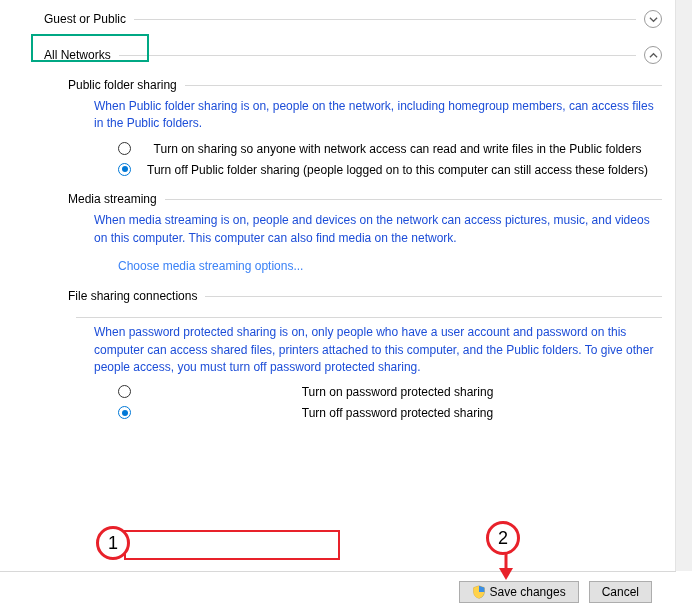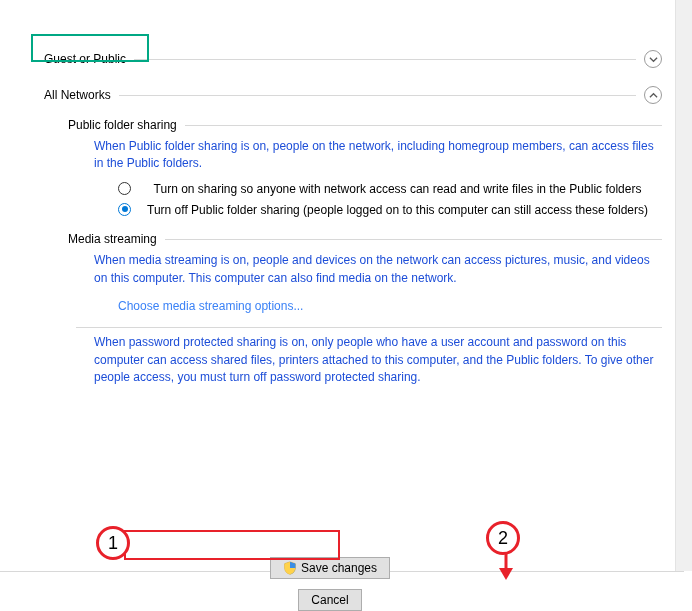--- a/index.html
+++ b/index.html
@@ -7,21 +7,21 @@
     margin: 0;
     font-family: "Segoe UI", Tahoma, sans-serif;
     font-size: 12px;
     color: #000;
     background: #fff;
     width: 692px;
     height: 611px;
     position: relative;
     overflow: hidden;
   }
-  .content { padding: 4px 30px 0 44px; margin-top: 40px; }
+  .content { padding: 4px 30px 0 44px; }
   .section-header {
     display: flex;
     align-items: center;
     margin: 6px 0 4px 0;
   }
   .section-title { white-space: nowrap; color: #000; }
   .hr {
     flex: 1;
     height: 1px;
     background: #d8d8d8;
@@ -79,30 +79,29 @@
   .radio-label { flex: 1; }
   .link {
     color: #3b82f6;
     margin-left: 74px;
     display: inline-block;
     margin-top: 4px;
     cursor: pointer;
   }
   .footer {
     position: absolute;
-    left: 0; right: 8px; bottom: 0;
+    left: 0; right: 16px; bottom: 0;
     height: 40px;
     border-top: 1px solid #d8d8d8;
     background: #fff;
     display: flex;
     align-items: center;
     justify-content: flex-end;
     padding-right: 24px;
     gap: 10px;
-    flex-direction: column;
   }
   .btn {
     border: 1px solid #adadad;
     background: #e1e1e1;
     padding: 3px 12px;
     font-size: 12px;
     font-family: inherit;
     display: inline-flex;
     align-items: center;
     gap: 4px;
@@ -190,26 +189,40 @@
 
   
   <div class="subhead">
     <span class="subtitle">Media streaming</span>
     <span class="hr"></span>
   </div>
   <div class="body-text">When media streaming is on, people and devices on the network can access pictures, music, and videos on this computer. This computer can also find media on the network.</div>
   <span class="link">Choose media streaming options...</span>
 
   
+  <div class="subhead" style="margin-top:16px;">
+    <span class="subtitle">File sharing connections</span>
+    <span class="hr"></span>
+  </div>
 
   
   <div class="subhead" style="margin-top:14px;">
     <span class="hr"></span>
   </div>
   <div class="body-text">When password protected sharing is on, only people who have a user account and password on this computer can access shared files, printers attached to this computer, and the Public folders. To give other people access, you must turn off password protected sharing.</div>
+  <div class="radio-group">
+    <div class="radio-row">
+      <span class="radio"></span>
+      <span class="radio-label">Turn on password protected sharing</span>
+    </div>
+    <div class="radio-row">
+      <span class="radio checked"></span>
+      <span class="radio-label">Turn off password protected sharing</span>
+    </div>
+  </div>
 
 </div>
 
 <div class="scrollbar"></div>
 
 <div class="footer">
   <button class="btn">
     <svg class="shield-icon" viewBox="0 0 16 16">
       <path d="M8 1 L14 3 V8 C14 12 11 14.5 8 15 C5 14.5 2 12 2 8 V3 Z" fill="#ffd24a" stroke="#c78a00" stroke-width="0.6"></path>
       <path d="M8 1 L14 3 V8 C14 12 11 14.5 8 15 Z" fill="#3a8ee6"></path>

